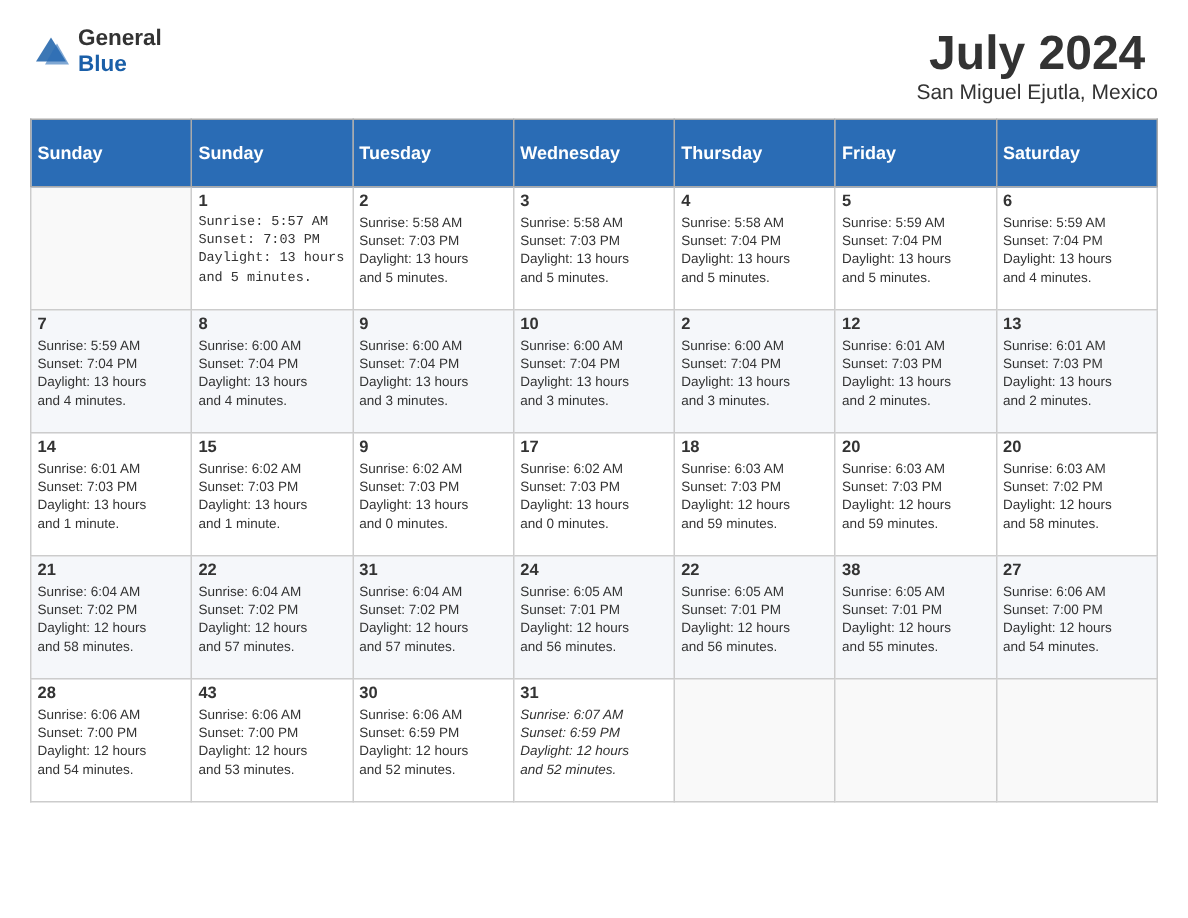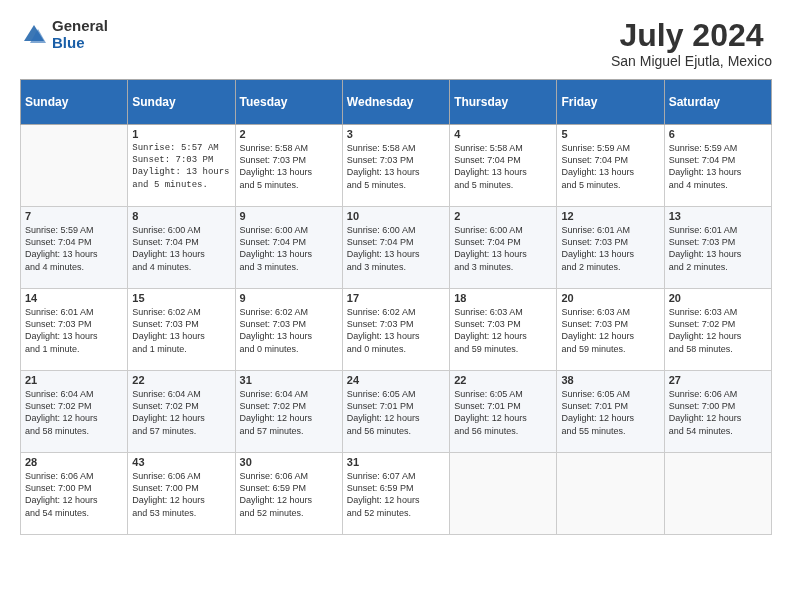--- a/index.html
+++ b/index.html
@@ -350,21 +350,21 @@
           </td>
           <td>
             <span class="day-num">30</span>
             <div class="day-info" style="white-space: pre-line;">Sunrise: 6:06 AM
 Sunset: 6:59 PM
 Daylight: 12 hours
 and 52 minutes.</div>
           </td>
           <td>
             <span class="day-num">31</span>
-            <div class="day-info" style="white-space: pre-line;">Sunrise: 6:07 AM
+            <div class="day-info" style="white-space: pre-line; font-style: italic;">Sunrise: 6:07 AM
 Sunset: 6:59 PM
 Daylight: 12 hours
 and 52 minutes.</div>
           </td>
           <td class="empty-cell"></td>
           <td class="empty-cell"></td>
           <td class="empty-cell"></td>
         </tr>
       </tbody>
   </table>

